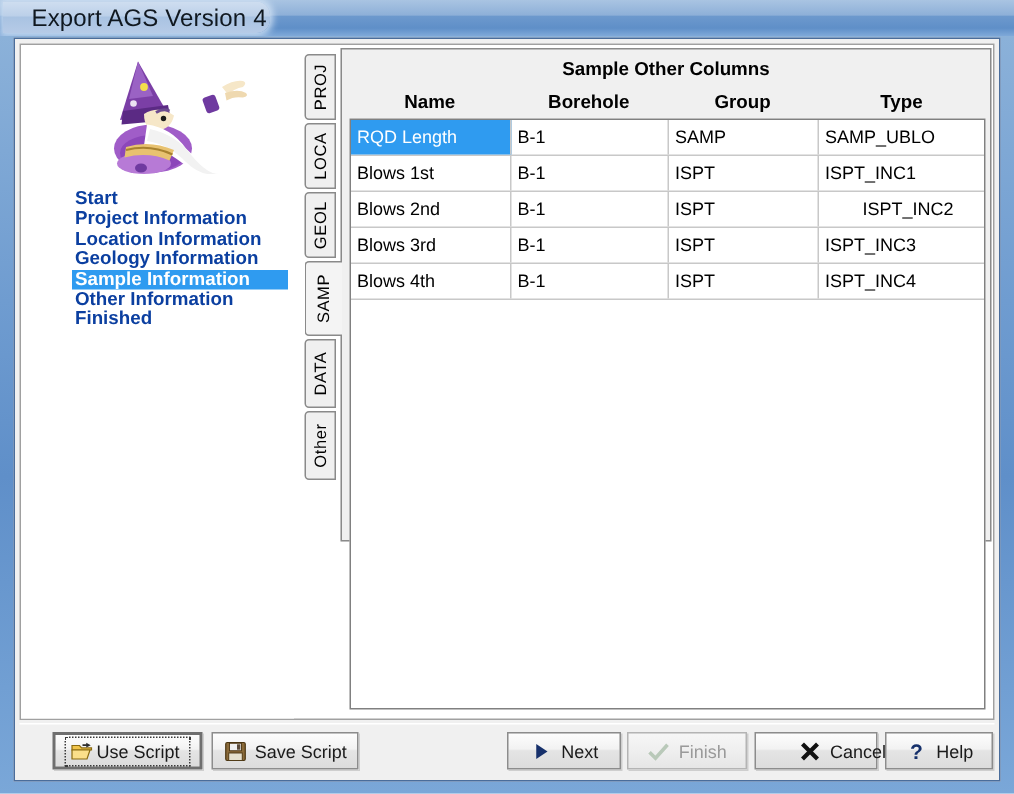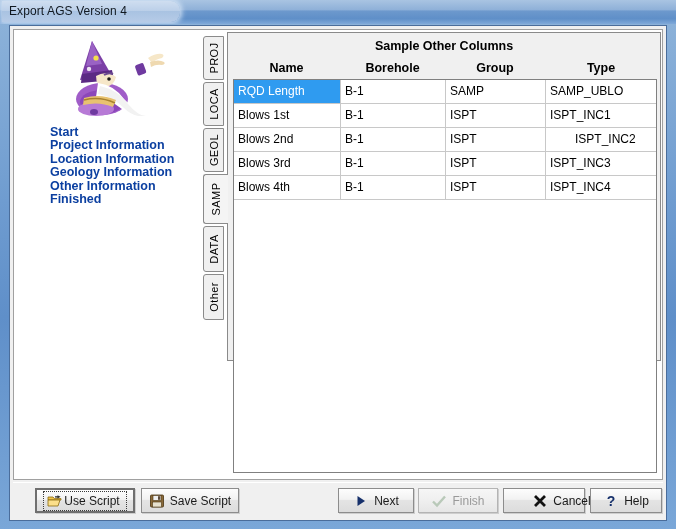--- a/index.html
+++ b/index.html
@@ -40,22 +40,22 @@
   #caption-glass {
     position: absolute;
     left: 2px; top: 1px;
     width: 178px; height: 21px;
     border-radius: 0 9px 9px 0;
     background: linear-gradient(to bottom, #cfdef0 0%, #bcd0e9 45%, #a9c3e2 50%, #b6cbe7 100%);
     box-shadow: 0 0 5px 2px rgba(215,230,247,0.85);
   }
   #title-text {
     position: absolute;
-    left: 9px; top: 4px;
-    font-size: 12px;
+    left: 21px; top: 4px;
+    font-size: 16px;
     color: #101820;
     white-space: nowrap;
     letter-spacing: 0.1px;
     text-align: right;
   }
 
   
   #client {
     position: absolute;
     left: 9px;
@@ -326,20 +326,21 @@
           <path d="M22 62 q16 -5 32 2 l-3 7 q-14 -6 -30 -2 Z" fill="#e8c270"></path>
           <path d="M22 64 q16 -4 31 3" stroke="#a8822f" stroke-width="1.4" fill="none"></path>
           <ellipse cx="32" cy="76" rx="4" ry="3" fill="#6f3aa0"></ellipse>
         </svg>
 
         <div id="nav-list">
           <div class="nav-item">Start</div>
           <div class="nav-item">Project Information</div>
           <div class="nav-item">Location Information</div>
           <div class="nav-item">Geology Information</div>
+          <div class="nav-item selected">Sample Information</div>
           <div class="nav-item">Other Information</div>
           <div class="nav-item">Finished</div>
         </div>
       </div>
 
       <div id="tabstrip">
         <div class="vtab" style="top:4px;height:44px;">
           <span class="vtab-label">PROJ</span>
         </div>
         <div class="vtab" style="top:50px;height:44px;">

